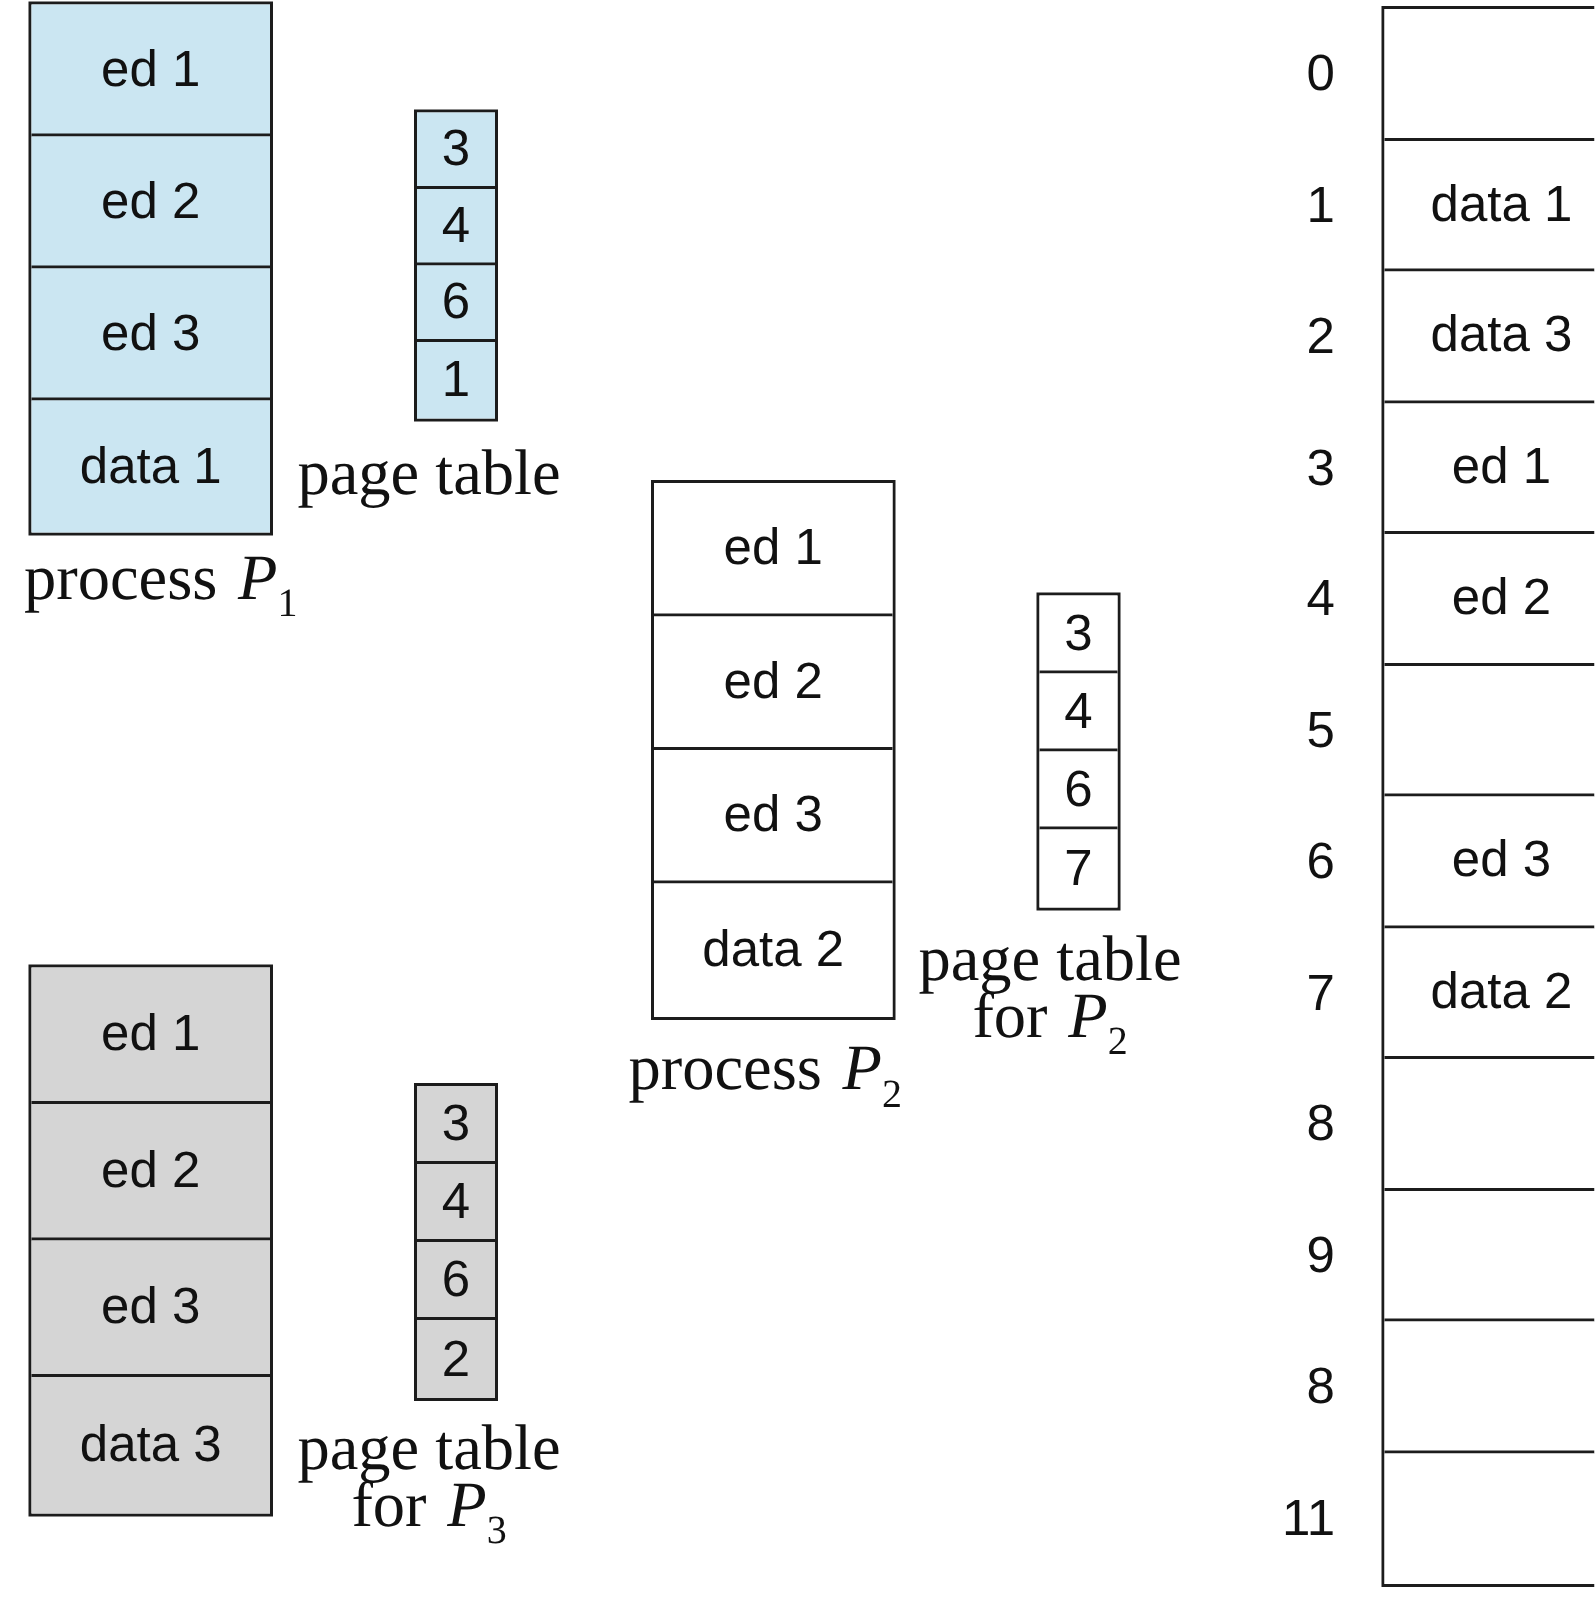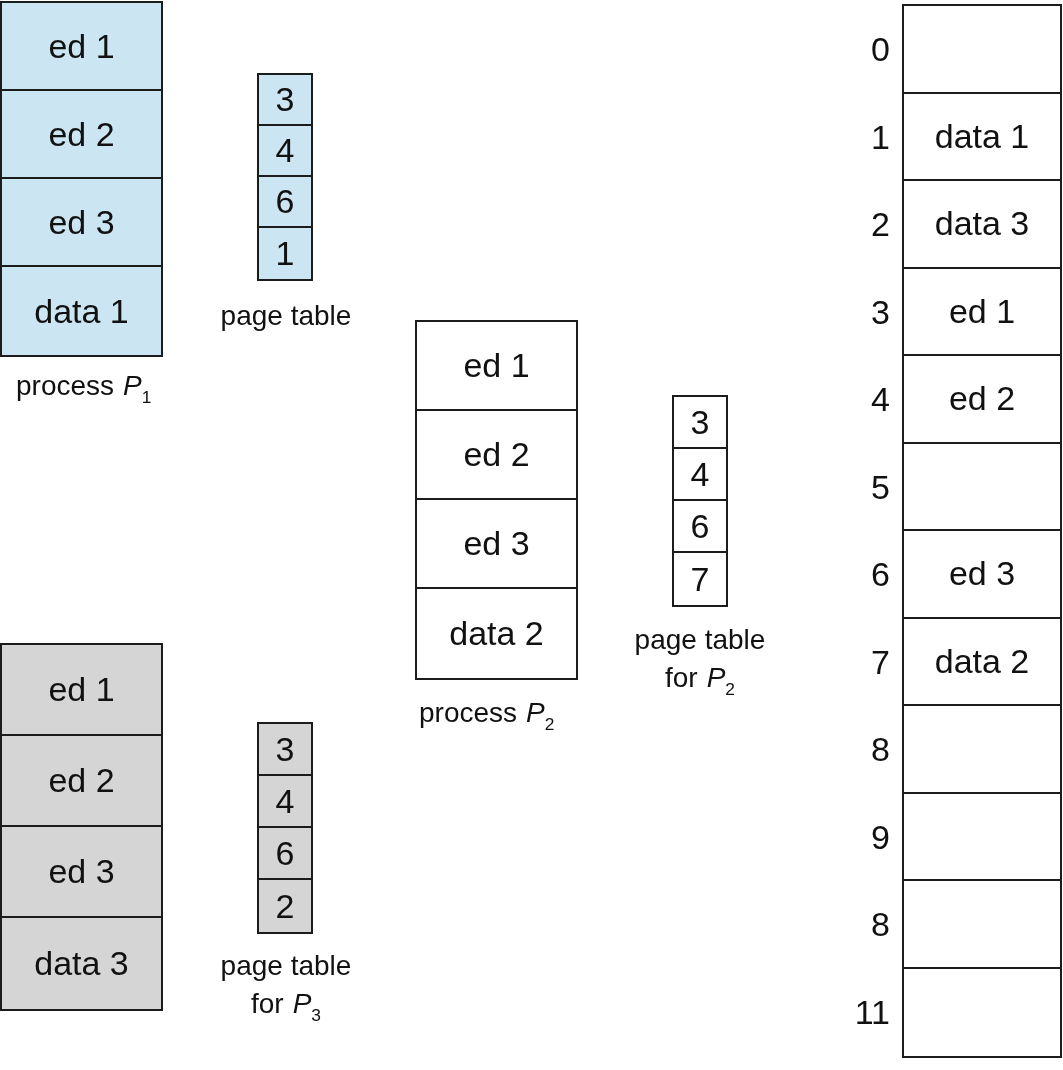--- a/index.html
+++ b/index.html
@@ -10,20 +10,21 @@
     height: 1070px;
     background: #ffffff;
     font-family: "Liberation Sans", sans-serif;
     color: #111111;
     overflow: hidden;
   }
   
   .stack {
     position: absolute;
     border: 2px solid #1c1c1c;
+    margin-left: 19px;
   }
   .stack .row {
     display: flex;
     align-items: center;
     justify-content: center;
     border-bottom: 2px solid #1c1c1c;
     font-size: 34px;
   }
   .stack .row:last-child { border-bottom: none; }
 
@@ -37,23 +38,24 @@
   .p3-rows .row { height: 91px; }
 
   
   .ptable { width: 56px; }
   .ptable .row { height: 51px; font-size: 34px; }
   .pt2 .row, .pt3 .row { height: 52px; }
 
   
   .caption {
     position: absolute;
-    font-size: 28px;
+    font-size: 43px;
     line-height: 38px;
     white-space: nowrap;
+    font-family: Liberation Serif, serif;
   }
   .caption .var { font-style: italic; margin-left: 0.32em; }
   .caption sub.sub {
     font-size: 0.62em;
     font-style: normal;
     vertical-align: -0.45em;
     line-height: 0;
   }
   .pt-caption { text-align: center; }
 

